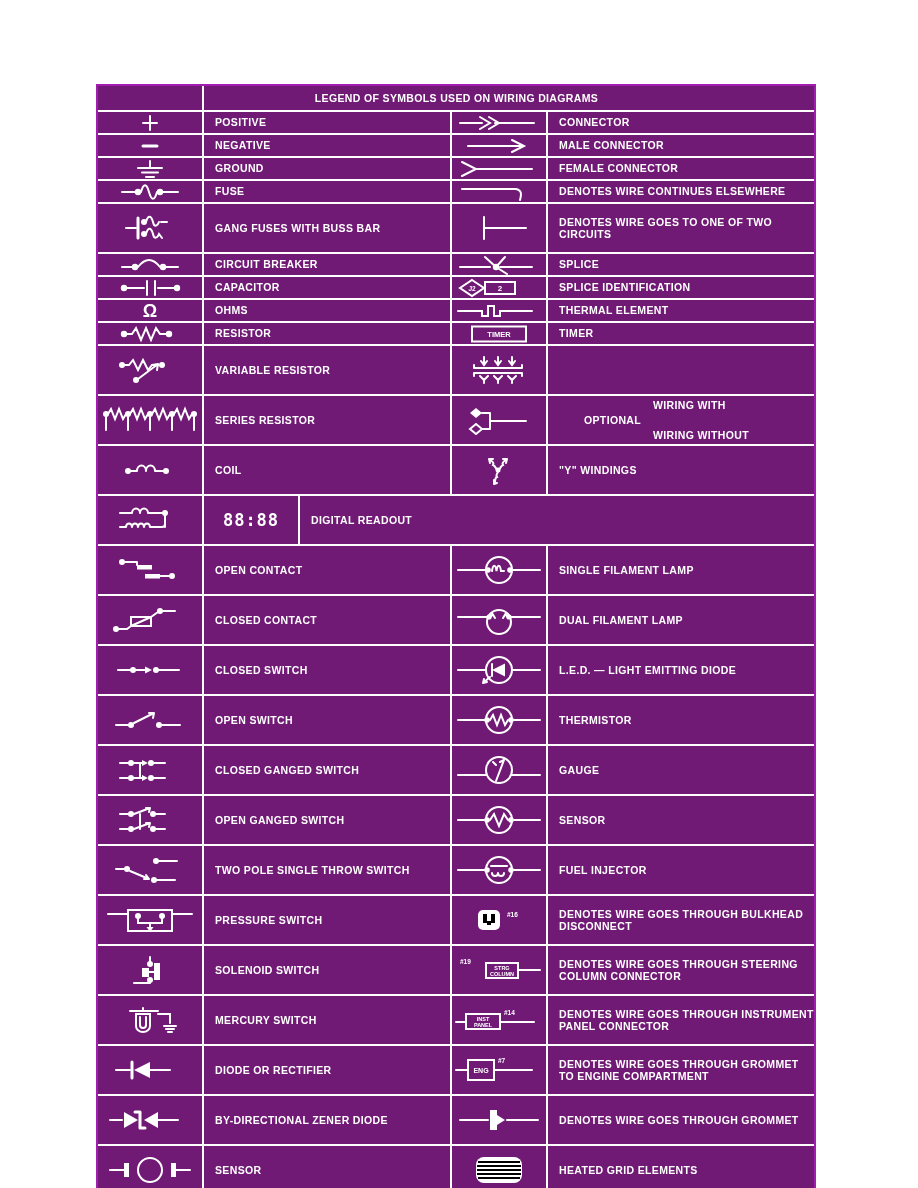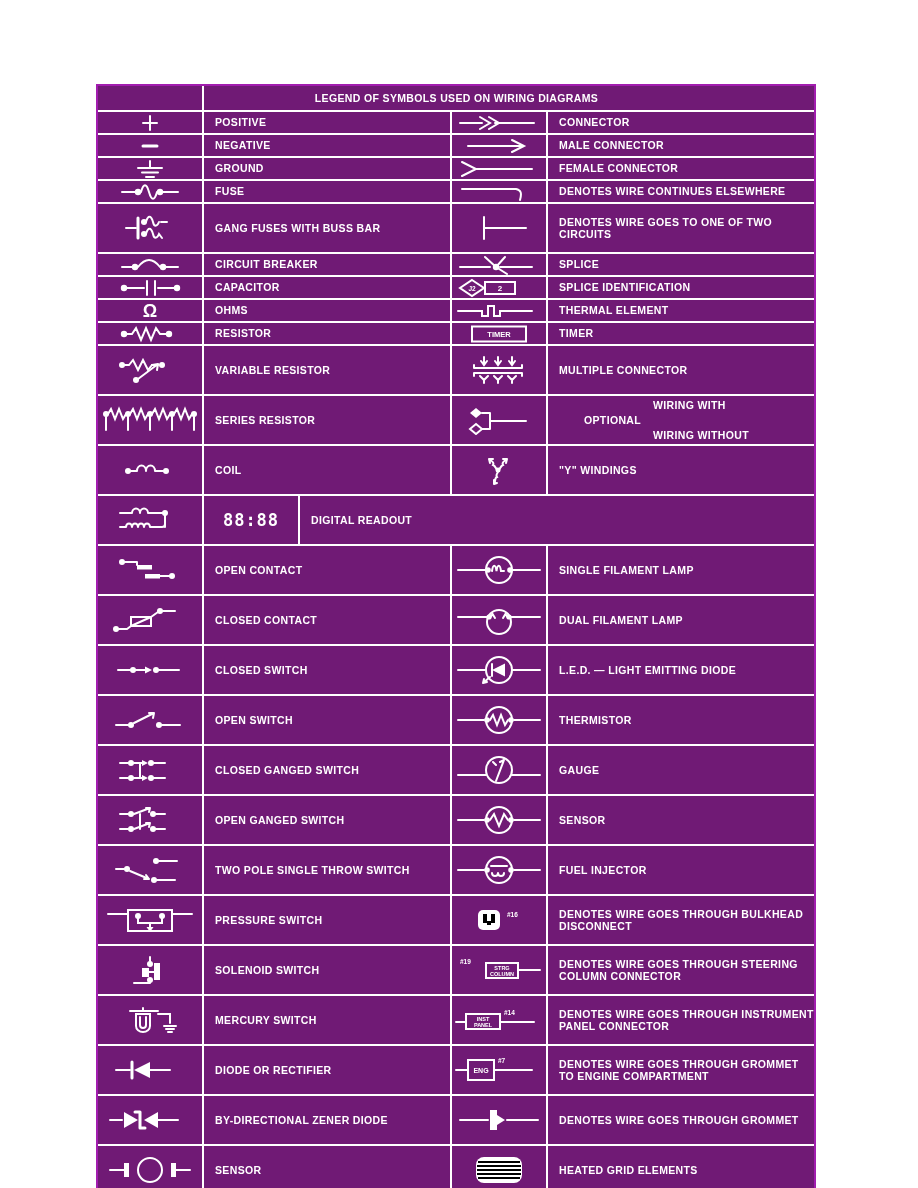--- a/index.html
+++ b/index.html
@@ -251,23 +251,20 @@
           </svg>
         </div>
       <div class="lbl-l">
           <span class="lbl">VARIABLE RESISTOR</span>
         </div>
       <div class="sym-r">
           <svg width="94" height="30" viewBox="0 0 94 30">
             <path class="st" d="M32 2 V9 M46 2 V9 M60 2 V9 M29 6 L32 10 L35 6 M43 6 L46 10 L49 6 M57 6 L60 10 L63 6 M22 13 v-3 M22 13 h48 M70 13 v-3 M22 18 v3 M22 18 h48 M70 18 v3 M28 21 L32 25 L36 21 M42 21 L46 25 L50 21 M56 21 L60 25 L64 21 M32 25 V28 M46 25 V28 M60 25 V28"></path>
           </svg>
         </div>
-      <div class="lbl-r">
-          <span class="lbl">MULTIPLE CONNECTOR</span>
-        </div>
     </div>
 
     <div class="row ht">
       <div class="sym-l">
           <svg width="104" height="30" viewBox="0 0 104 30">
             <circle class="fw" cx="8" cy="9" r="3"></circle>
             <circle class="fw" cx="30" cy="9" r="3"></circle>
             <circle class="fw" cx="52" cy="9" r="3"></circle>
             <circle class="fw" cx="74" cy="9" r="3"></circle>
             <circle class="fw" cx="96" cy="9" r="3"></circle>

